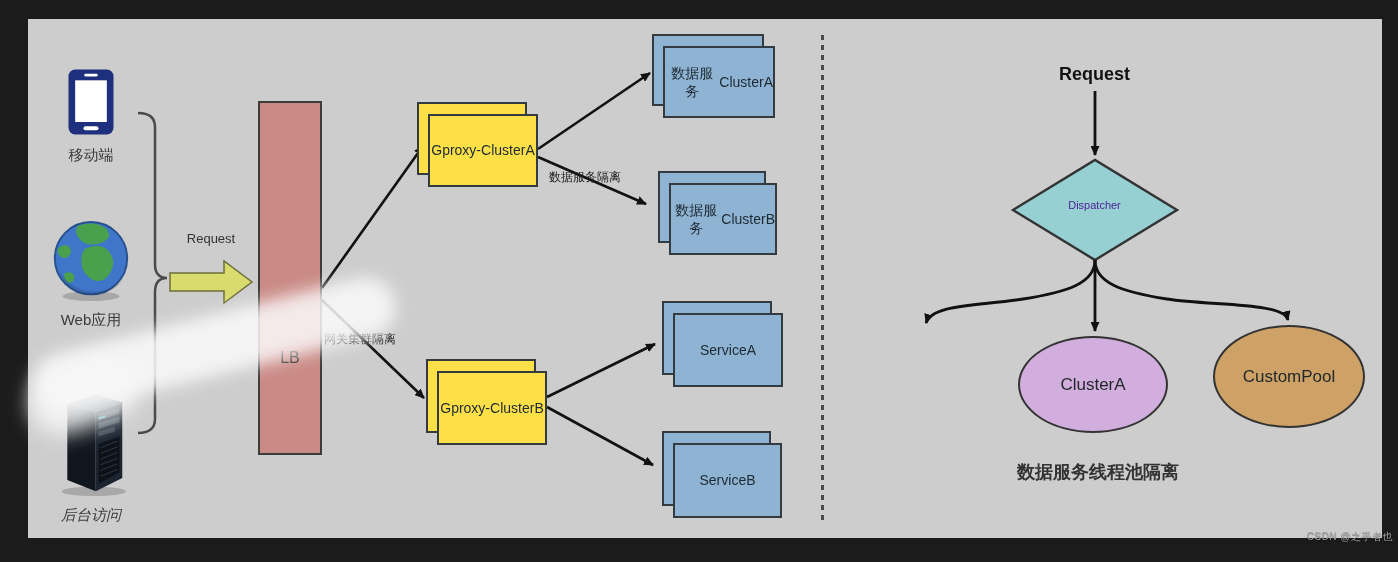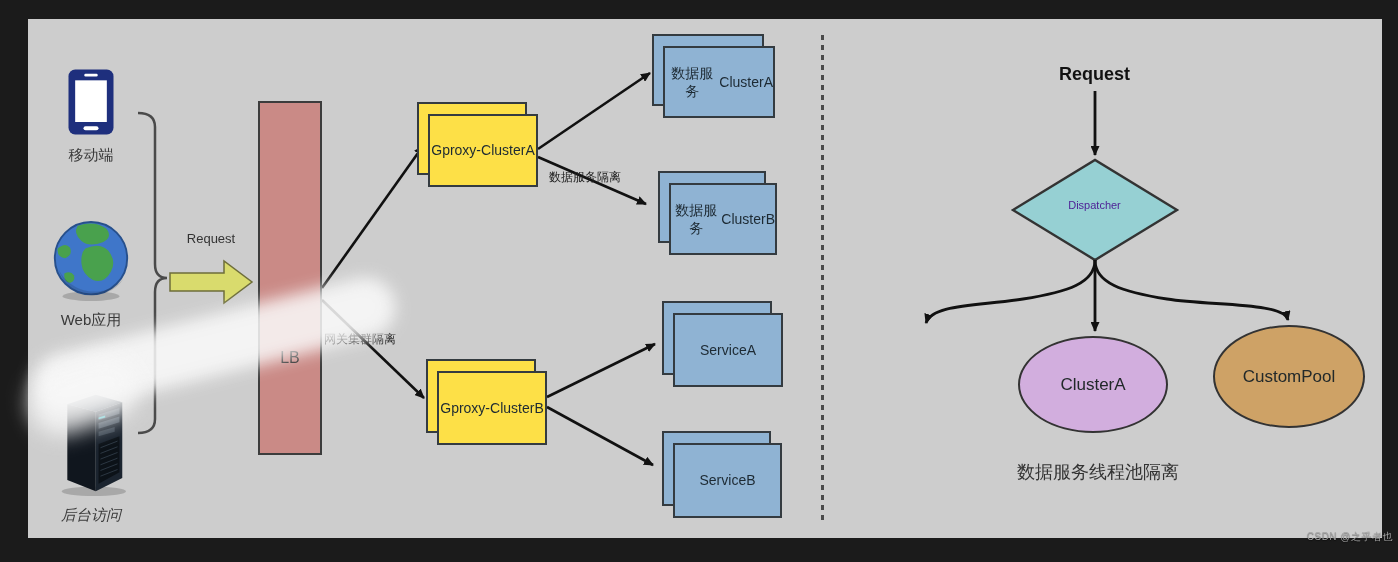--- a/index.html
+++ b/index.html
@@ -67,21 +67,21 @@
   .pool {
     position: absolute; border: 2px solid #333; border-radius: 50%;
     display: flex; align-items: center; justify-content: center;
     font-size: 17px; color: #22292a;
   }
   .pool.common { left: 822px; top: 308px; width: 150px; height: 104px; background: #4ea877; }
   .pool.slow   { left: 990px; top: 317px; width: 150px; height:  97px; background: #d2aede; }
   .pool.custom { left: 1185px; top: 306px; width: 152px; height: 103px; background: #cea266; }
   .pools-caption {
     position: absolute; left: 950px; top: 441px; width: 240px;
-    text-align: center; font-size: 18px; color: #333; font-weight: 400;
+    text-align: center; font-size: 18px; color: #333; font-weight: 700;
   }
 
   
   .request-left {
     position: absolute; left: 138px; top: 212px; width: 90px;
     text-align: center; font-size: 13px; color: #333;
   }
 
   
   .smudge { position: absolute; pointer-events: none; }

